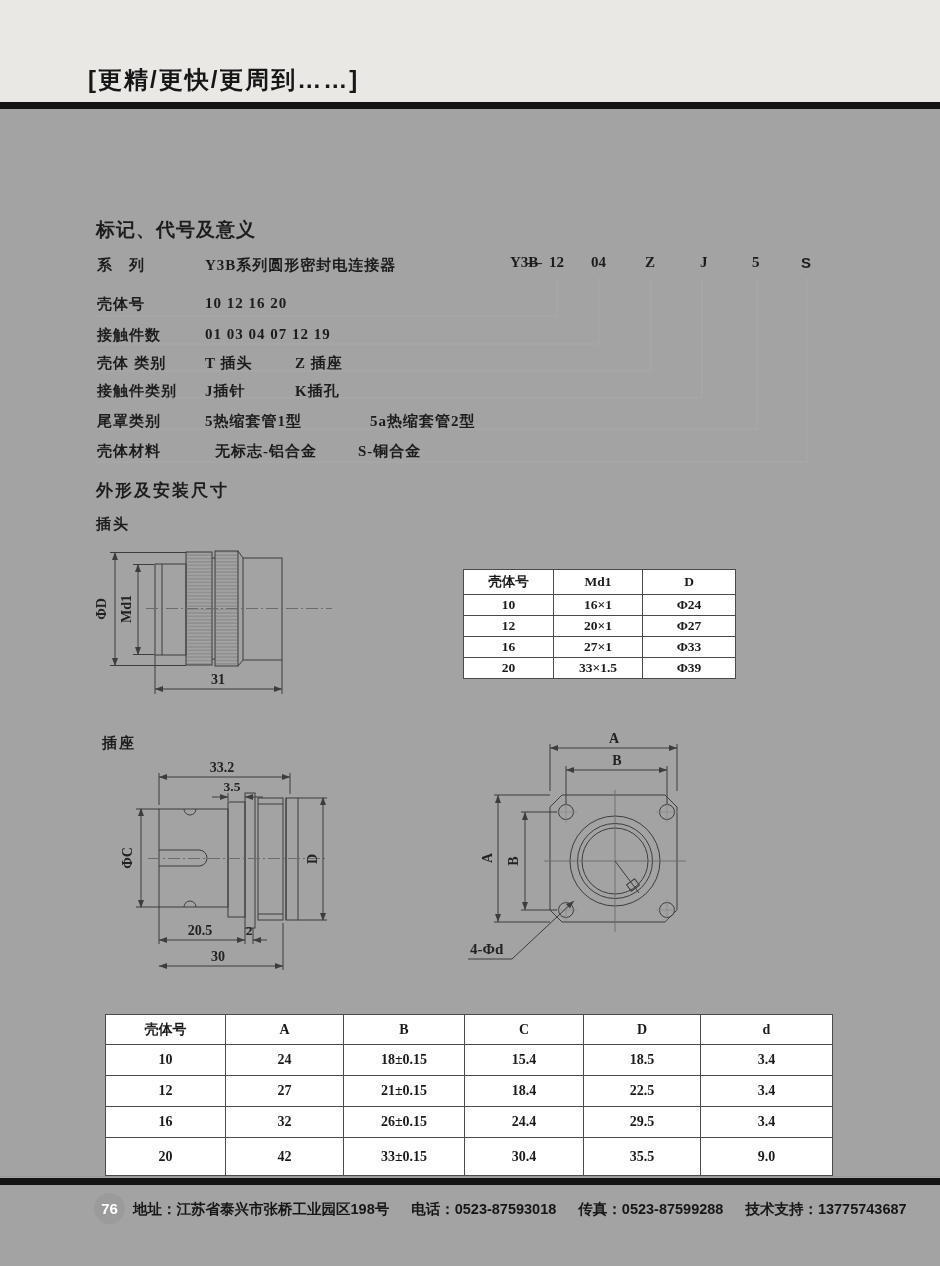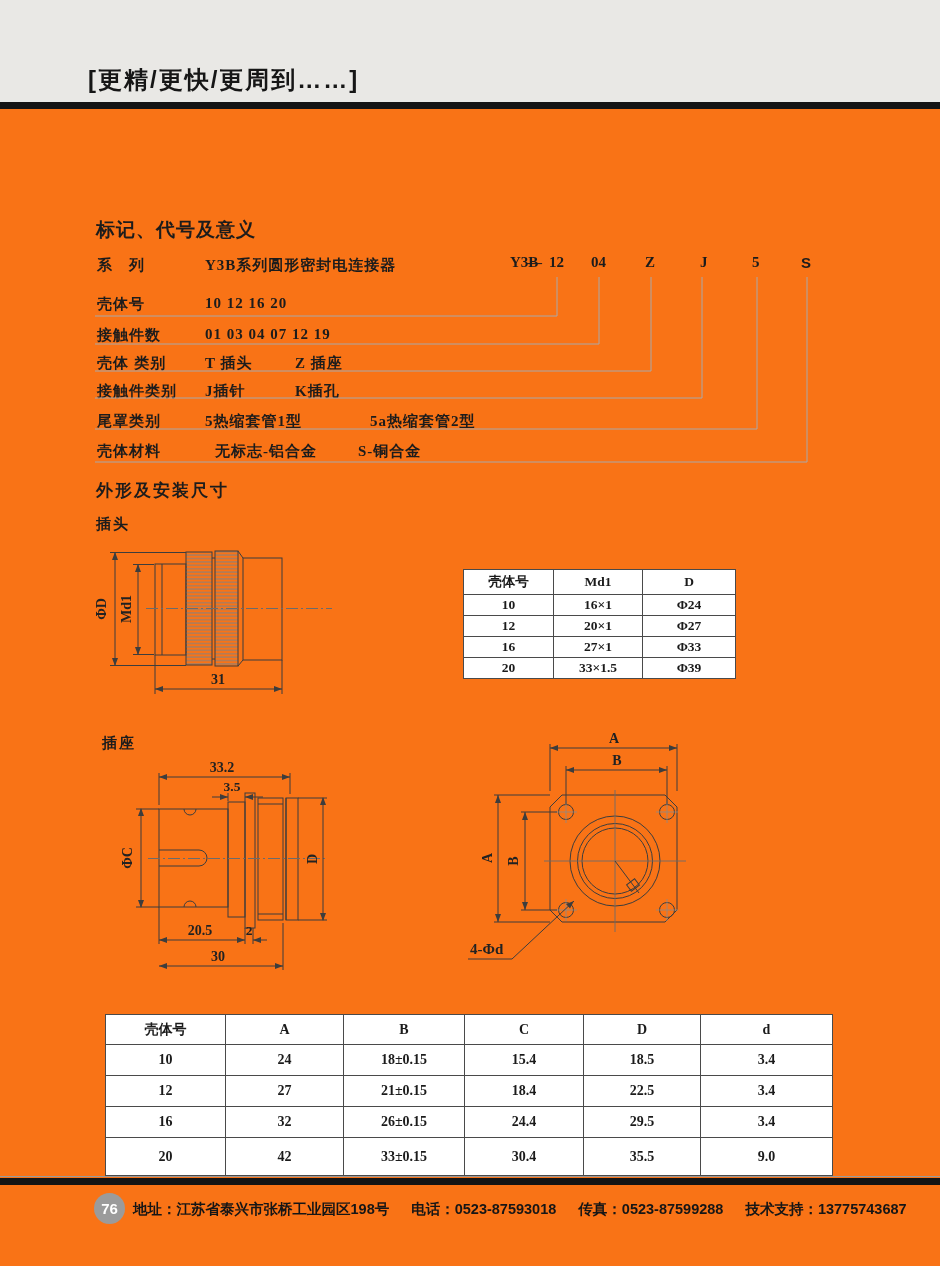--- a/index.html
+++ b/index.html
@@ -1,16 +1,16 @@
 <!DOCTYPE html>
 <html><head>
 <meta charset="utf-8">
 <style>
   html,body{margin:0;padding:0;background:#fff;}
-  #page{position:relative;width:940px;height:1266px;background:#f97316;overflow:hidden;
+  #page{position:relative;width:940px;height:1266px;background:#a3a3a3;overflow:hidden;
         font-family:"Liberation Sans",sans-serif;color:#1c1c1c;}
   .abs{position:absolute;}
   
   .hdr-band{left:0;top:0;width:940px;height:102px;background:#e9e8e5;}
   .hdr-bar{left:0;top:102px;width:940px;height:7px;background:#141414;}
   .slogan{left:88px;top:64px;font-size:24px;font-weight:bold;letter-spacing:2px;color:#161616;}
   .brand{left:687px;top:50px;display:flex;align-items:center;gap:10px;}
   .brand-name{font-size:30px;font-weight:bold;letter-spacing:3px;color:#141414;}
   
   .sec-title{left:96px;top:217px;font-size:19px;font-weight:bold;letter-spacing:1px;}

